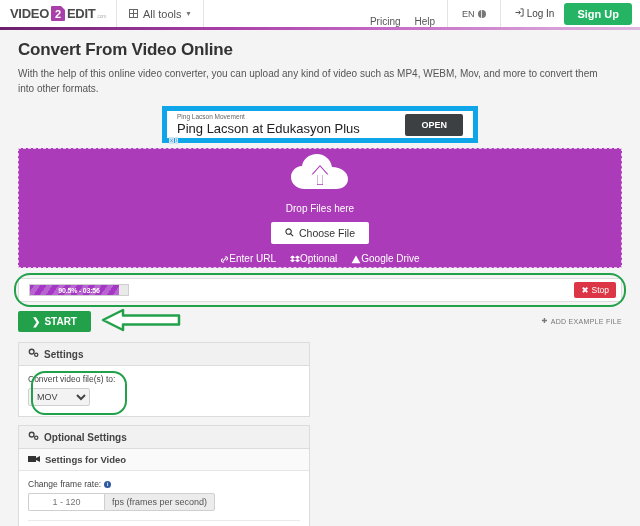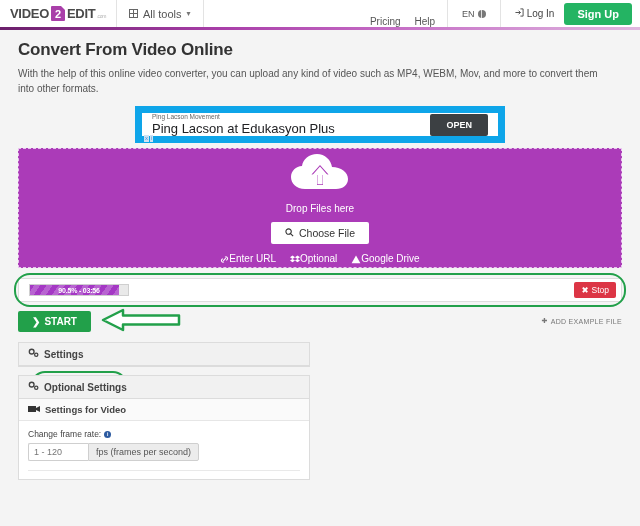--- a/index.html
+++ b/index.html
@@ -80,21 +80,21 @@
   }
 
   
   #titleblock { padding:10px 18px 0 18px; }
   #pagetitle { font-size:17px; font-weight:bold; color:#333; letter-spacing:-0.2px; }
   #pagedesc { font-size:10px; color:#555; margin-top:6px; line-height:1.5; max-width:590px; }
 
   
   #adwrap { margin-top:10px; display:flex; justify-content:center; }
   #ad {
-    width:370px; height:37px; background:#fff; border:7px solid #0ea5e9;
+    width:316px; height:37px; background:#fff; border:5px solid #0ea5e9;
     display:flex; align-items:center; padding:0 10px; position:relative;
   }
   .ad-texts { flex:1; }
   .ad-sub { font-size:6.5px; color:#666; line-height:1.1; }
   .ad-title { font-size:13px; color:#202124; line-height:1.2; margin-top:1px; }
   .ad-btn { background:#3c4043; color:#fff; font-size:9px; font-weight:bold;
             padding:6px 16px; border-radius:2px; cursor:pointer; }
   .ad-badges { position:absolute; left:2px; bottom:-6px; display:flex; gap:1px; }
   .ad-badges span { font-size:6px; color:#4a90d9; background:#cfe2f3; padding:0 1px; line-height:7px;}
 
@@ -184,21 +184,21 @@
   }
   .panel-sub {
     background:#fafafa; border-bottom:1px solid #e6e6e6;
     padding:5px 9px; font-size:9.5px; color:#444; font-weight:bold;
     display:flex; align-items:center; gap:5px; cursor:pointer;
   }
   .inputgroup { display:flex; }
   .inputgroup input {
     font-family:"Liberation Sans", sans-serif;
     font-size:9px; padding:3px 5px; border:1px solid #cfcfcf;
-    width:60px; color:#555; border-right:none; border-radius:2px 0 0 2px;
+    width:76px; color:#555; border-right:none; border-radius:2px 0 0 2px;text-align:center;
   }
   .inputgroup .addon {
     font-size:9px; padding:3px 7px; border:1px solid #cfcfcf;
     background:#ececec; color:#555; border-radius:0 2px 2px 0;
     display:flex; align-items:center;
   }
   .divider { border-top:1px solid #e9e9e9; margin:9px 0 0 0; }
   .sect { padding:8px 9px 0 9px; }
 </style>
 </head>
@@ -354,20 +354,26 @@
 <div class="panel">
   <div class="panel-head">
     <span>
       <svg width="11" height="10" viewBox="0 0 12 11">
           <circle cx="4" cy="4" r="2.6" fill="none" stroke="#444" stroke-width="1.5"></circle>
           <circle cx="9" cy="7.5" r="1.8" fill="none" stroke="#444" stroke-width="1.4"></circle>
         </svg>
     </span>
     <span>Settings</span>
   </div>
+  <div class="panel-body">
+    <div class="fieldlabel">Convert video file(s) to:</div>
+    <select class="fmt">
+      <option>MOV</option>
+    </select>
+  </div>
   <div class="ring" style="left:12px; top:28px; width:96px; height:44px; border-radius:14px;"></div>
 </div>
 
 <div class="panel" style="margin-top:8px;">
   <div class="panel-head">
     <span>
       <svg width="11" height="10" viewBox="0 0 12 11">
           <circle cx="4" cy="4" r="2.6" fill="none" stroke="#444" stroke-width="1.5"></circle>
           <circle cx="9" cy="7.5" r="1.8" fill="none" stroke="#444" stroke-width="1.4"></circle>
         </svg>

